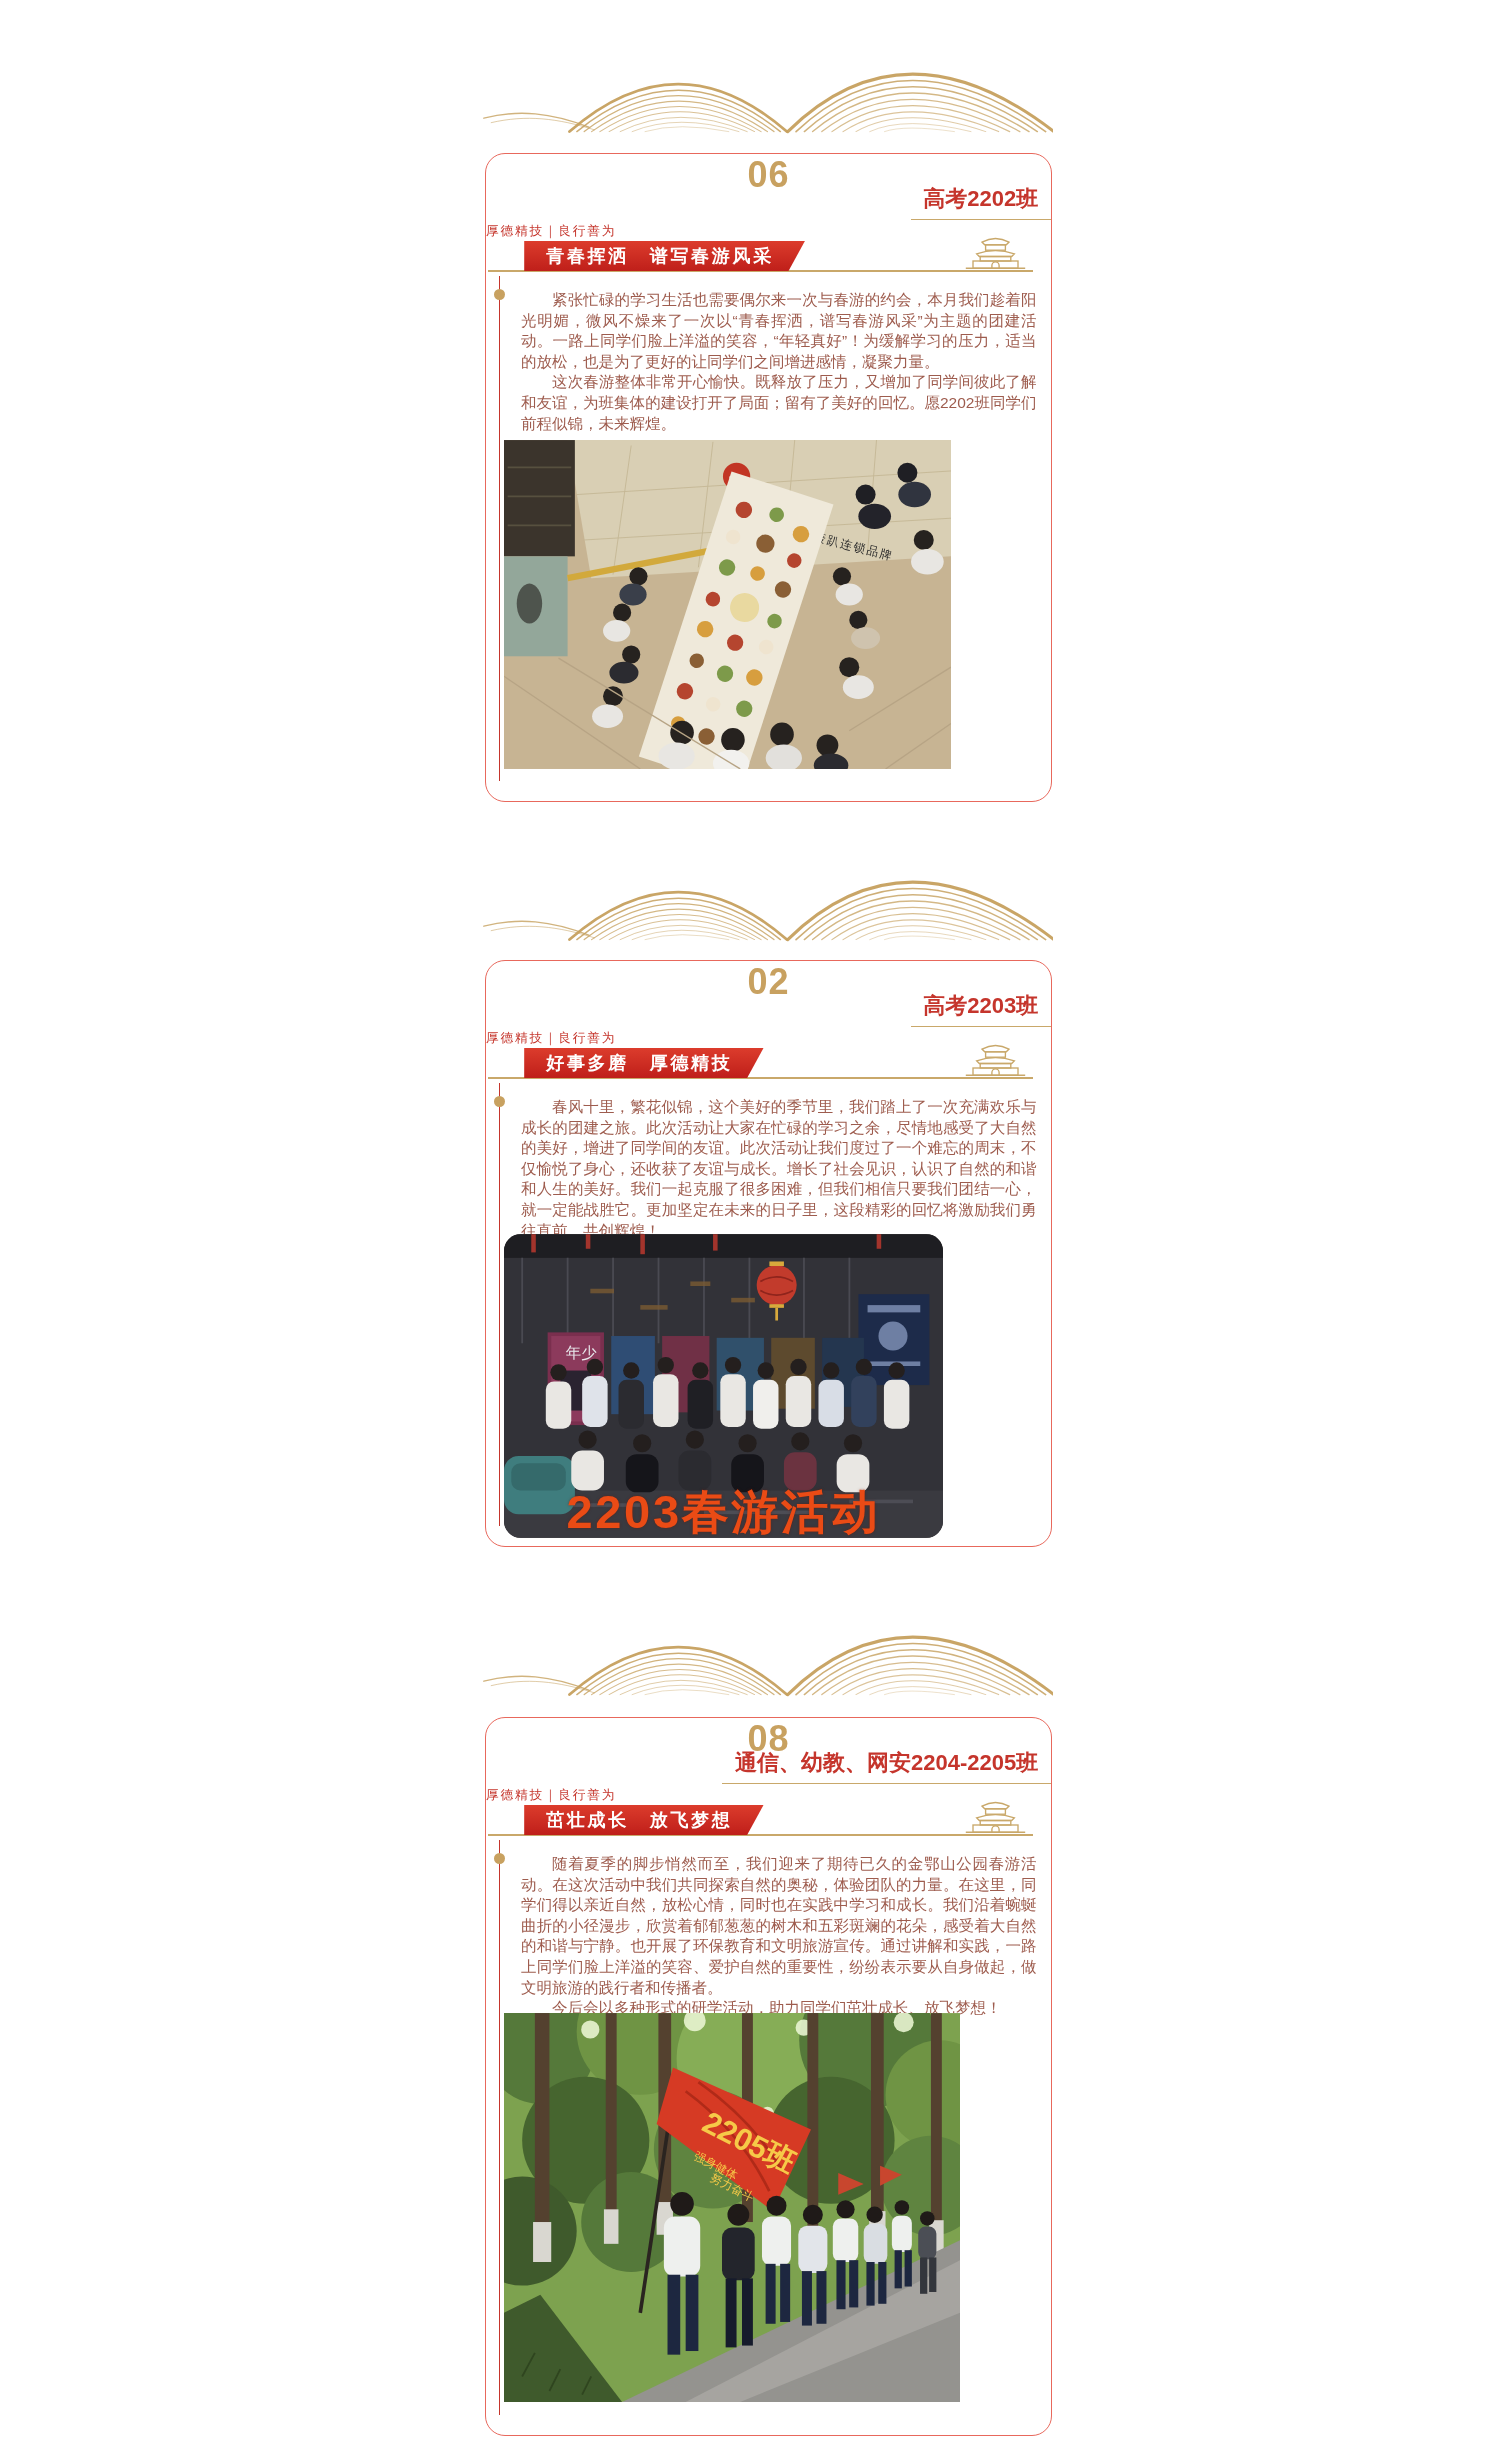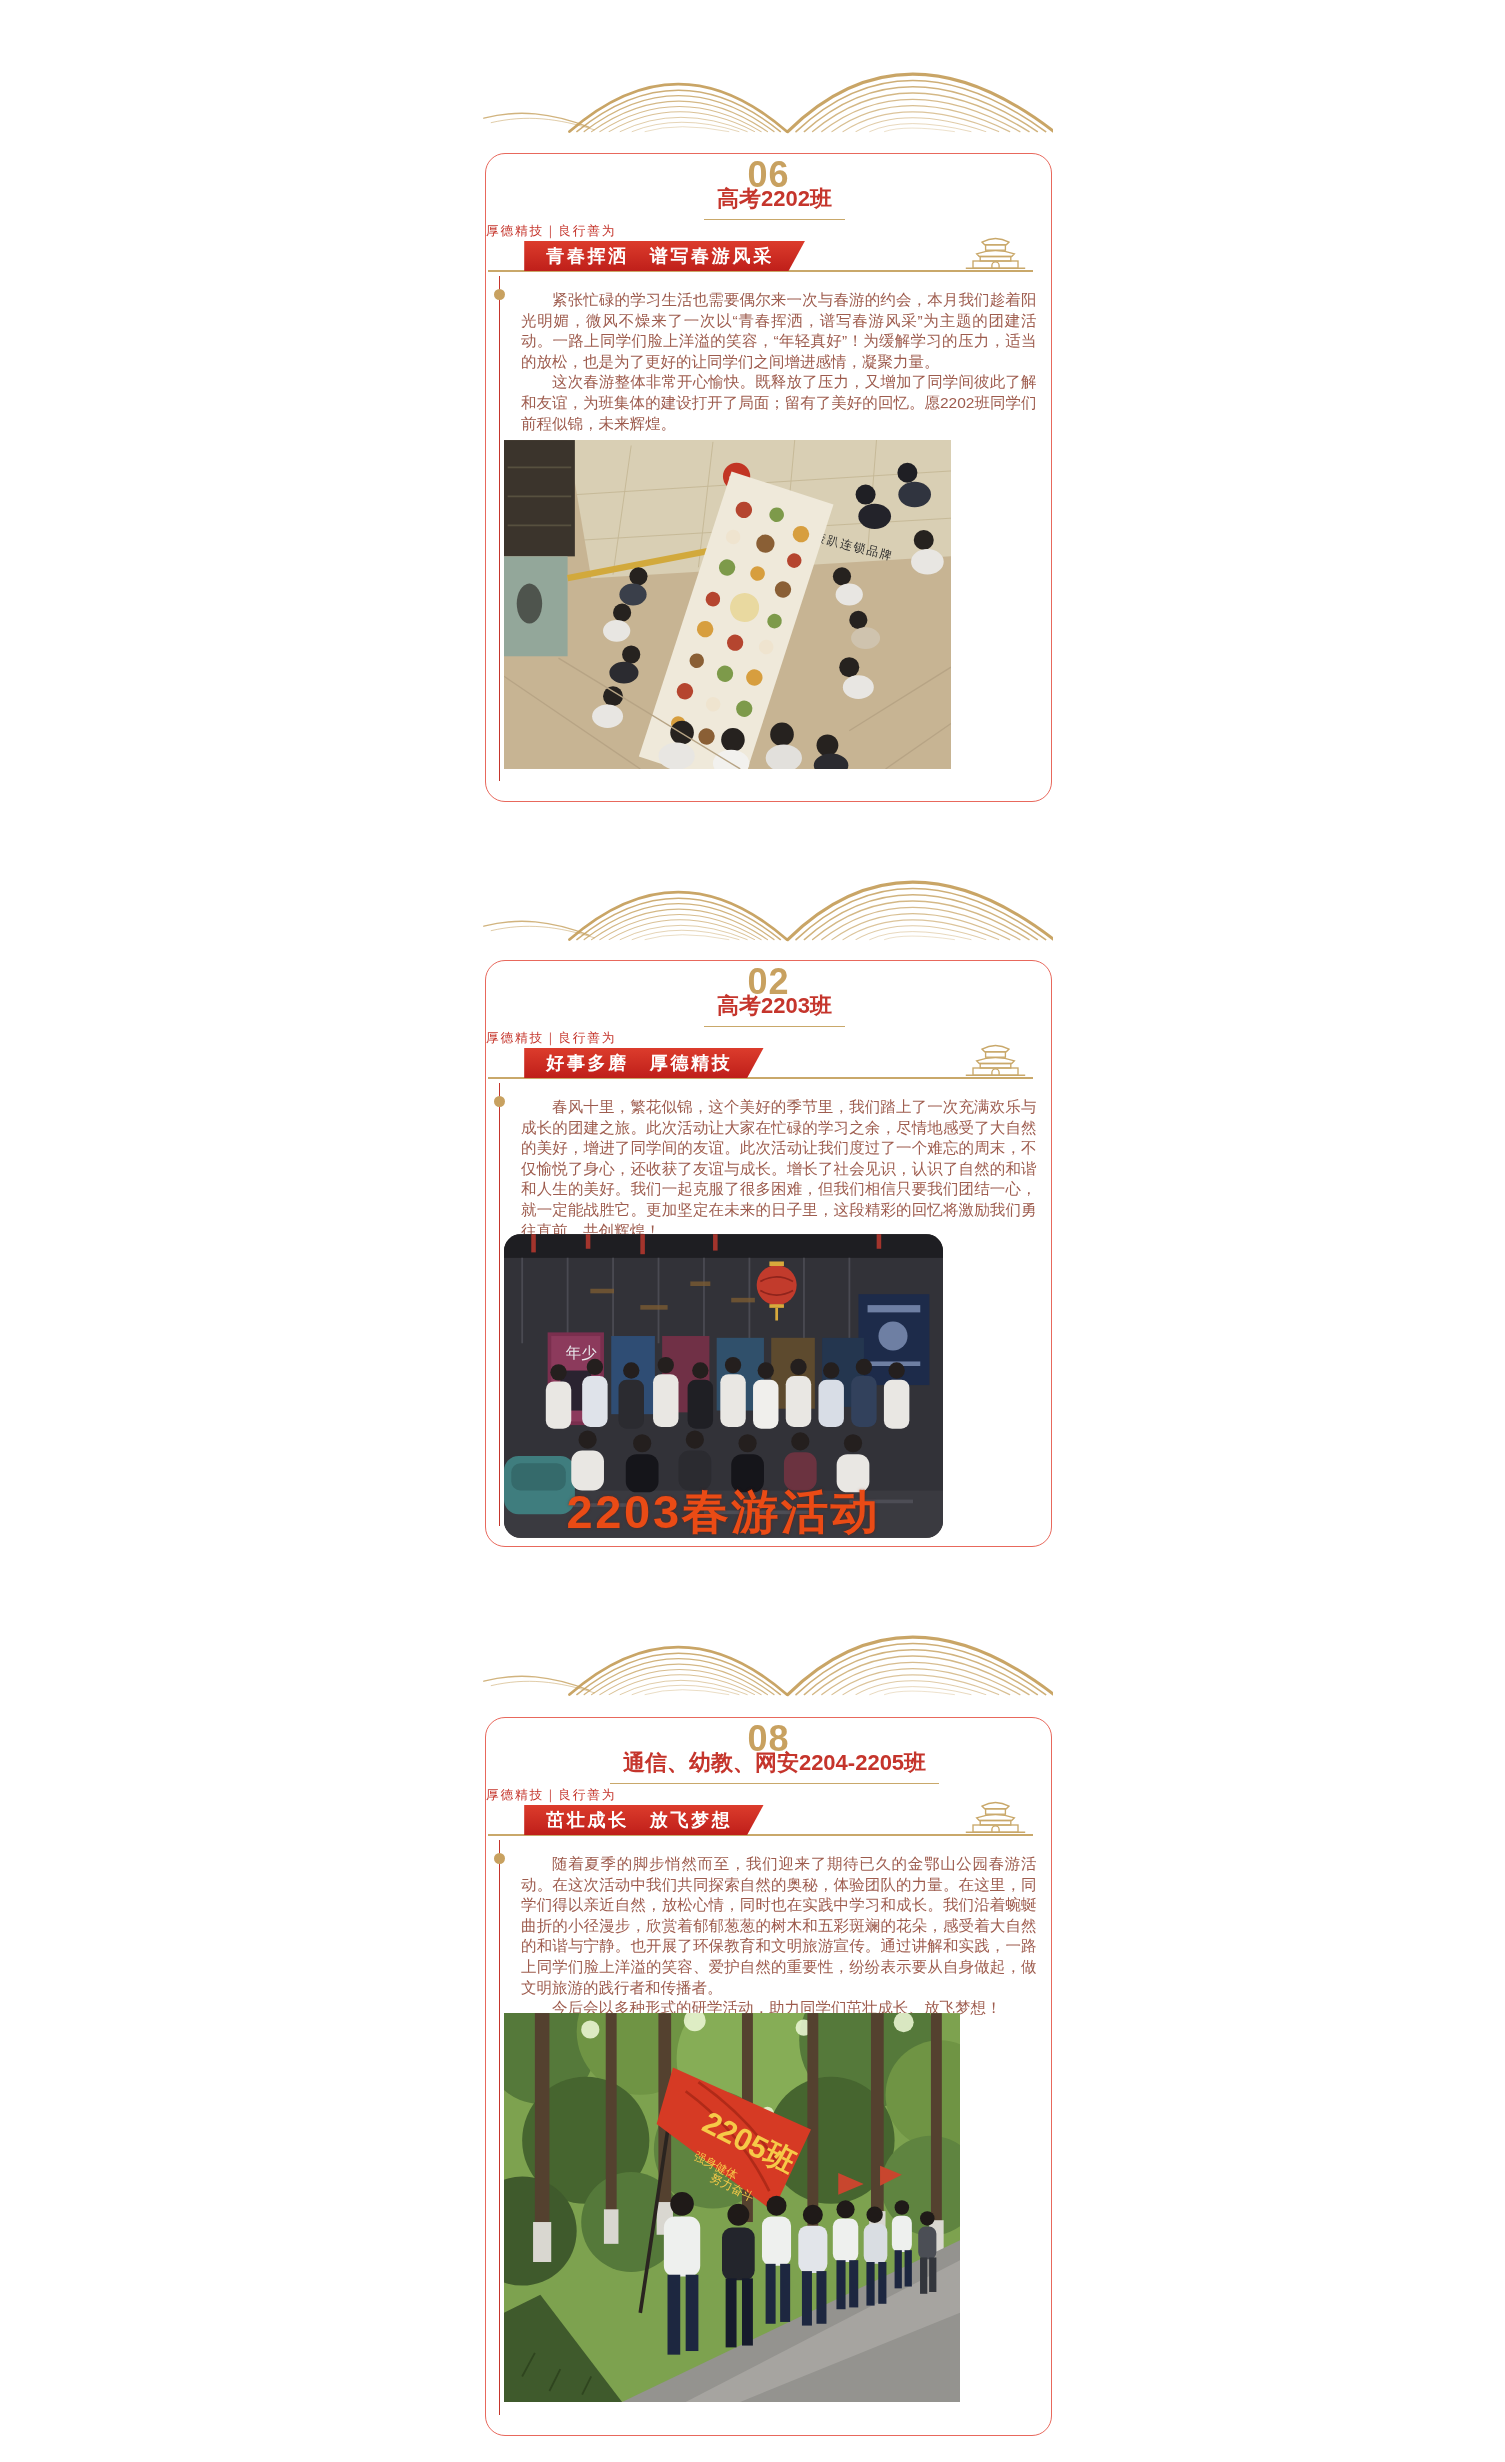--- a/index.html
+++ b/index.html
@@ -10,21 +10,21 @@
   .wave{position:absolute;left:482px;width:571px;height:135px;}
   #wave-1{top:3.6px;} #wave-2{top:812px;} #wave-3{top:1567px;}
 
   
   .card{position:absolute;left:485px;width:567px;box-sizing:border-box;background:#fff;
         border:1.8px solid #e8685c;border-radius:20px;padding-left:20px;}
   #card-1{top:153px;height:649px;} #card-2{top:960px;height:587px;} #card-3{top:1717px;height:719px;}
 
   .card-num{position:absolute;top:2.7px;left:0;right:0;text-align:center;
             font-size:36px;line-height:1;font-weight:700;color:#c8a160;letter-spacing:0.9px;}
-  .title-wrap{position:absolute;top:30px;left:12px;right:0;text-align:center;}
+  .title-wrap{position:absolute;top:30px;left:12px;right:0;text-align:right;}
   .card-title{display:inline-block;padding:0 12.7px 4.5px;font-size:22px;font-weight:600;
               color:#c5352c;border-bottom:1.8px solid #c9a86a;}
   .card-motto{position:absolute;top:69px;left:0;right:0;text-align:left;
               font-size:12.7px;color:#c5352c;letter-spacing:1.8px;}
 
   .banner{position:absolute;top:87px;left:-1.8px;height:30px;line-height:30px;z-index:2;
           padding:0 31px 0 22px;background:linear-gradient(180deg,#dc3c2c,#bf1f1a);
           color:#fff;font-size:18px;font-weight:700;letter-spacing:2.7px;
           clip-path:polygon(0 0,100% 0,calc(100% - 16.4px) 100%,0 100%);
           box-shadow:0 1.8px 0 rgba(140,15,10,.45);margin-left:40px;}

